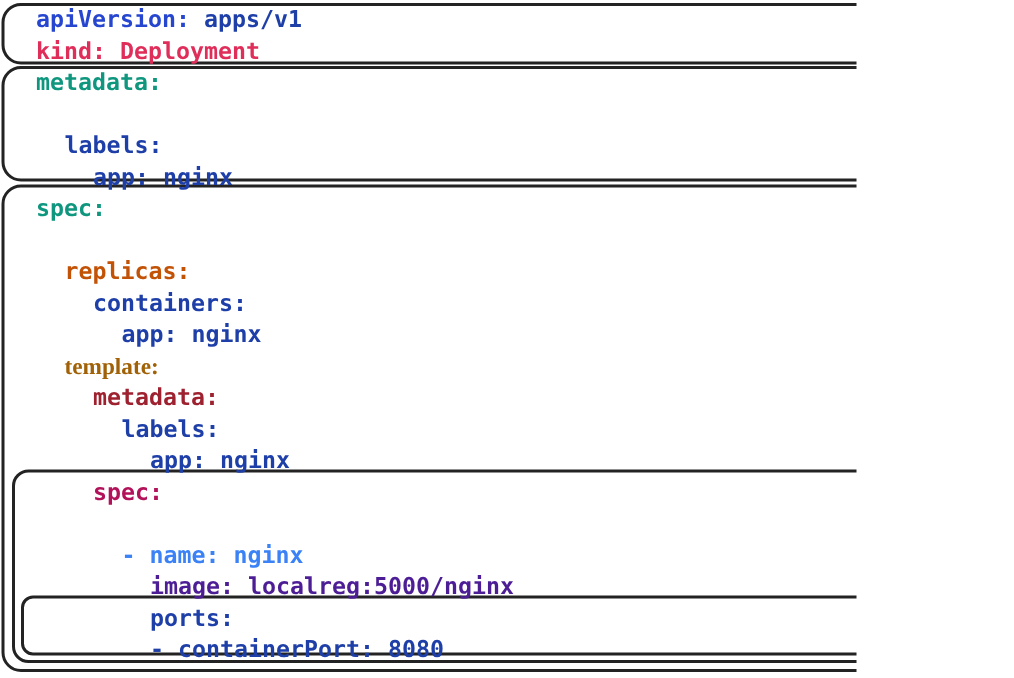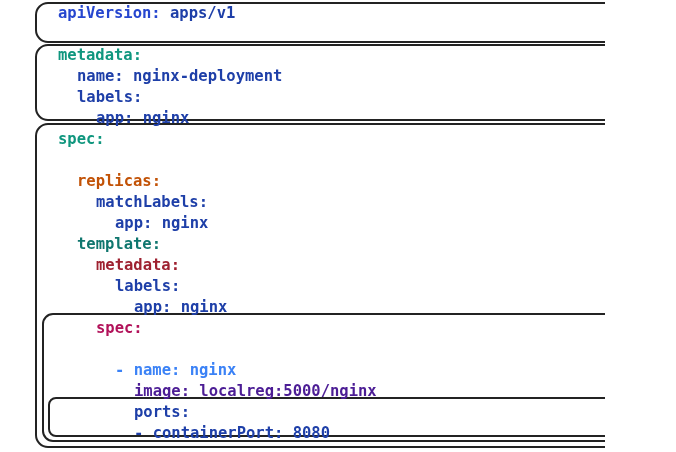--- a/index.html
+++ b/index.html
@@ -3,21 +3,20 @@
 <meta charset="utf-8">
 <style>
   html,body { margin:0; padding:0; background:#fff; }
   .canvas {
     position:relative;
     width:571px; height:452px;
     background:#ffffff;
     font-family:"DejaVu Sans Mono","Liberation Mono",monospace;
     font-weight:bold;
     overflow:hidden;
-    margin-left:34px;
   }
   .outline {
     position:absolute;
     border:2px solid #232323;
     border-radius:13px;
     background:transparent;
     box-sizing:border-box;
   }
   #ol-head          { left:1px;  top:2px;   width:668px; height:41px;  }
   #ol-metadata      { left:1px;  top:44px;  width:668px; height:77px;  }
@@ -39,29 +38,29 @@
 <div class="canvas" style="background: rgb(255, 255, 255);">
 
   <div class="outline" id="ol-head" style="border-color: rgb(35, 35, 35);"></div>
   <div class="outline" id="ol-metadata" style="border-color: rgb(35, 35, 35);"></div>
   <div class="outline" id="ol-spec" style="border-color: rgb(35, 35, 35);"></div>
   <div class="outline" id="ol-template-spec" style="border-color: rgb(35, 35, 35);"></div>
   <div class="outline" id="ol-ports" style="border-color: rgb(35, 35, 35);"></div>
 
   <div class="code-layer" id="code-layer">
       <div class="code-line" style="top: 3px; left: 24px;"><span style="color: rgb(38, 70, 207);">apiVersion: </span><span style="color: rgb(30, 63, 168);">apps/v1</span></div>
+      <div class="code-line" style="top: 24px; left: 24px;"><span style="color: rgb(224, 46, 90);">kind: Deployment</span></div>
       <div class="code-line" style="top: 45px; left: 24px;"><span style="color: rgb(15, 150, 126);">metadata:</span></div>
-      <div class="code-line" style="top: 66px; left: 43px;"><span style="color: rgb(30, 63, 168);">name: nginx-deployment</span></div>
       <div class="code-line" style="top: 87px; left: 43px;"><span style="color: rgb(30, 63, 168);">labels:</span></div>
       <div class="code-line" style="top: 108px; left: 62px;"><span style="color: rgb(30, 63, 168);">app: nginx</span></div>
       <div class="code-line" style="top: 129px; left: 24px;"><span style="color: rgb(15, 150, 126);">spec:</span></div>
       <div class="code-line" style="top: 171px; left: 43px;"><span style="color: rgb(194, 82, 6);">replicas:</span></div>
-      <div class="code-line" style="top: 192px; left: 62px;"><span style="color: rgb(30, 63, 168);">matchLabels:</span></div>
+      <div class="code-line" style="top: 192px; left: 62px;"><span style="color: rgb(30, 63, 168);">containers:</span></div>
       <div class="code-line" style="top: 213px; left: 81px;"><span style="color: rgb(30, 63, 168);">app: nginx</span></div>
-      <div class="code-line" style="top: 234px; left: 43px;"><span style="color: #0f766e;">template:</span></div>
+      <div class="code-line" style="top: 234px; left: 43px;"><span style="color: #a16207; font-family: Liberation Serif, serif;">template:</span></div>
       <div class="code-line" style="top: 255px; left: 62px;"><span style="color: rgb(158, 33, 48);">metadata:</span></div>
       <div class="code-line" style="top: 276px; left: 81px;"><span style="color: rgb(30, 63, 168);">labels:</span></div>
       <div class="code-line" style="top: 297px; left: 100px;"><span style="color: rgb(30, 63, 168);">app: nginx</span></div>
       <div class="code-line" style="top: 318px; left: 62px;"><span style="color: rgb(178, 18, 90);">spec:</span></div>
       <div class="code-line" style="top: 360px; left: 81px;"><span style="color: #3b82f6;">- name: nginx</span></div>
       <div class="code-line" style="top: 381px; left: 100px;"><span style="color: #4c1d95;">image: localreg:5000/nginx</span></div>
       <div class="code-line" style="top: 402px; left: 100px;"><span style="color: rgb(30, 63, 168);">ports:</span></div>
       <div class="code-line" style="top: 423px; left: 100px;"><span style="color: rgb(30, 63, 168);">- containerPort: 8080</span></div>
     </div>
 </div>

